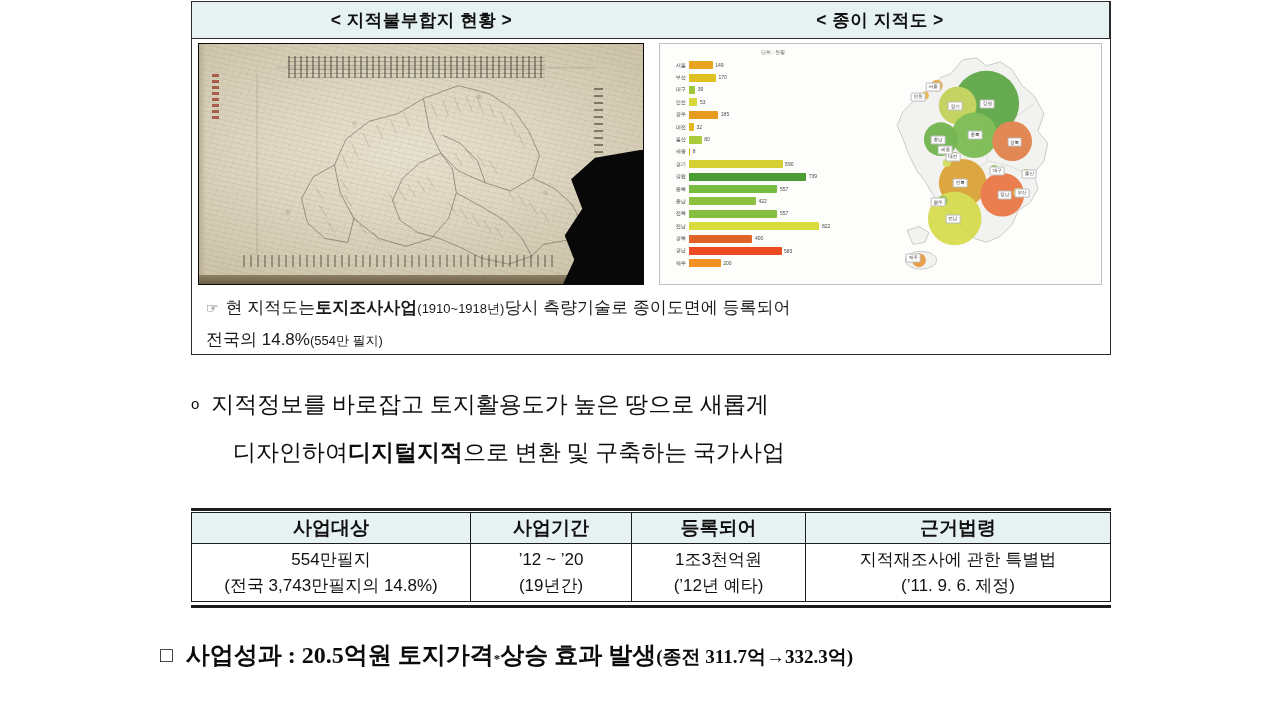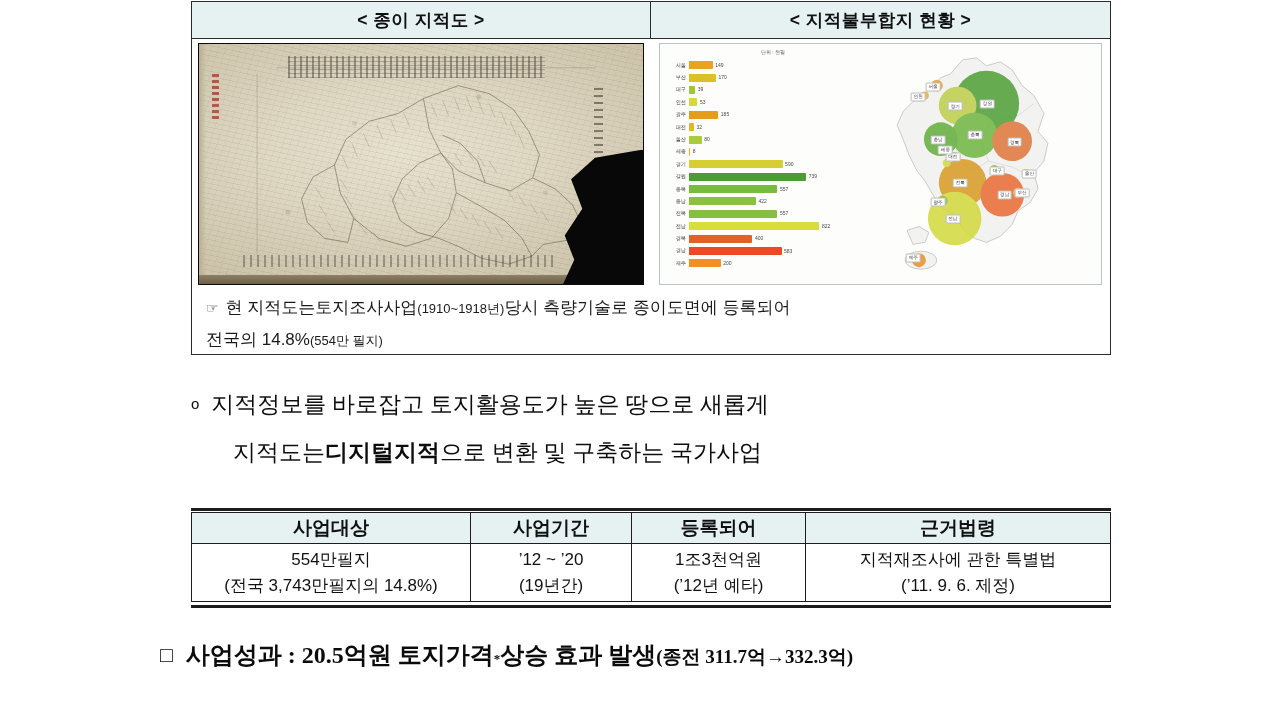--- a/index.html
+++ b/index.html
@@ -146,21 +146,21 @@
     box-sizing:border-box;
     padding:4px 12px 0 14px;
   }
   .cap-line{
     display:flex;align-items:baseline;
     font-family:"Liberation Sans","DejaVu Sans",sans-serif;
     font-size:17px;line-height:31px;color:#1a1a1a;
     white-space:nowrap;
   }
   .cap-hand{font-size:14px;margin-right:7px;color:#333;}
-  .cap-line .b{font-weight:normal;}
+  .cap-line .b{font-weight:bold;}
   .cap-line .sm{font-size:13px;}
 
   
   .mid{
     position:absolute;left:191px;top:382px;width:930px;
   }
   .mid-row{
     display:flex;align-items:baseline;
     font-family:"Liberation Serif","DejaVu Serif",serif;
     font-size:23px;line-height:46px;color:#0d0d0d;white-space:nowrap;
@@ -227,22 +227,22 @@
     font-size:15.5px;color:#151515;line-height:22px;
   }
   .res-note .star{margin-right:7px;}
 </style>
 </head>
 <body>
 
 <div class="panel">
 
   <div class="panel-head">
+    <div class="hcell right">&lt; 지적불부합지 현황 &gt;</div>
     <div class="hcell left">&lt; 종이 지적도 &gt;</div>
-    <div class="hcell right">&lt; 지적불부합지 현황 &gt;</div>
   </div>
 
   <div class="panel-figs">
 
     <div class="fig-left">
       <div class="oldmap">
         <div class="paper-noise"></div>
         <div class="redstamp"></div>
         <div class="topband"></div>
         <div class="sideband"></div>
@@ -481,21 +481,21 @@
     </div>
   </div>
 </div>
 
 <div class="mid">
   <div class="mid-row">
     <span class="mid-bullet">o</span>
     <span> 지적정보를  바로잡고  토지활용도가  높은  땅으로  새롭게</span>
   </div>
   <div class="mid-row l2">
-    <span>지적도는  </span>
+    <span>디자인하여  </span>
     <span class="b">디지털지적</span>
     <span>으로  변환  및  구축하는  국가사업</span>
   </div>
 </div>
 
 <div class="tbl-top-rule"></div>
 <table class="info">
   <colgroup>
     <col style="width:279px">
       <col style="width:161px">

